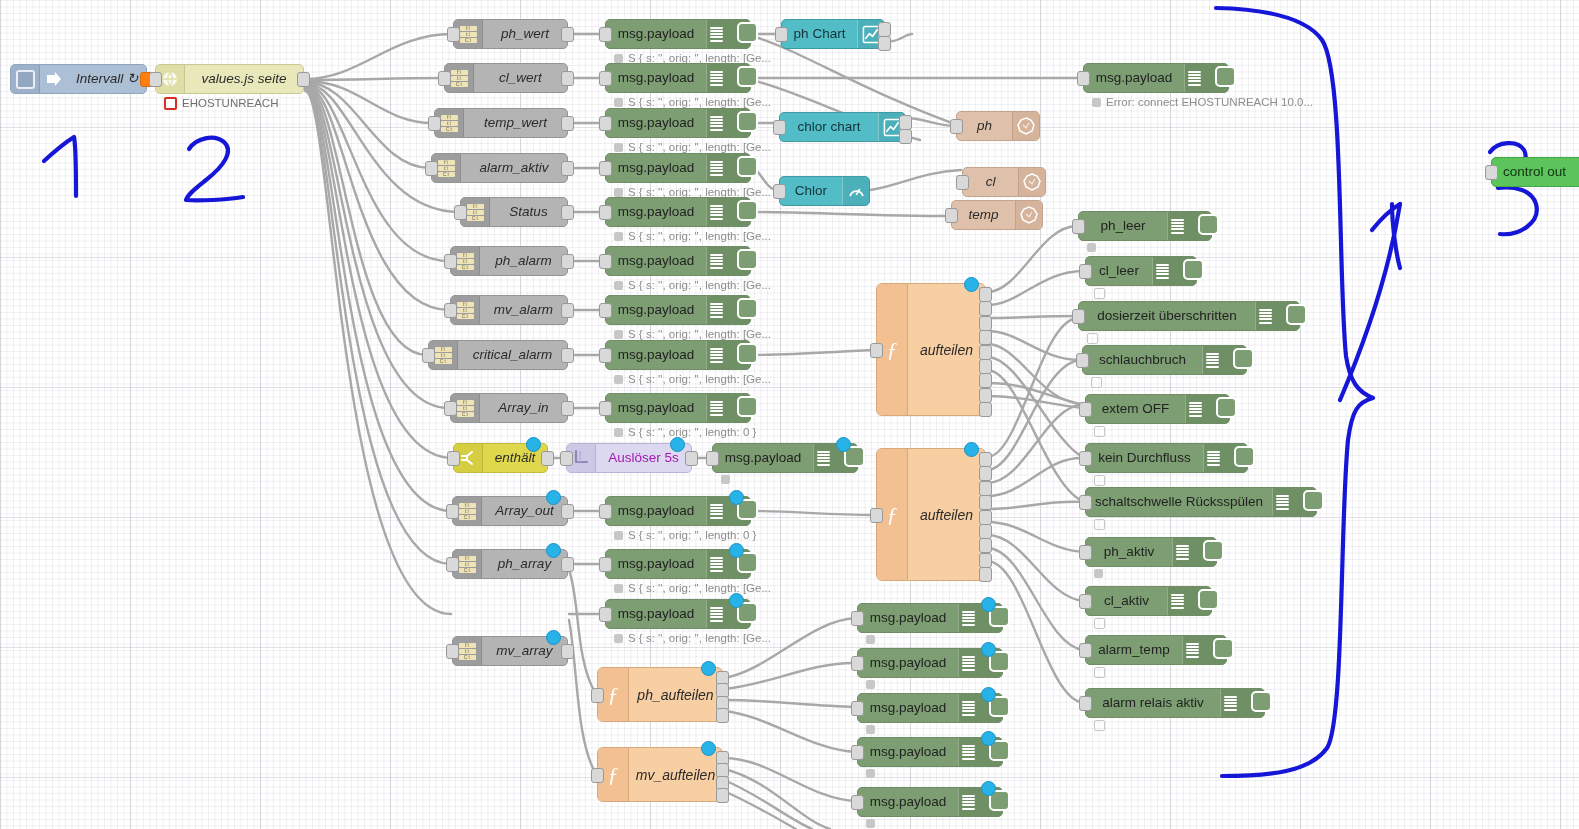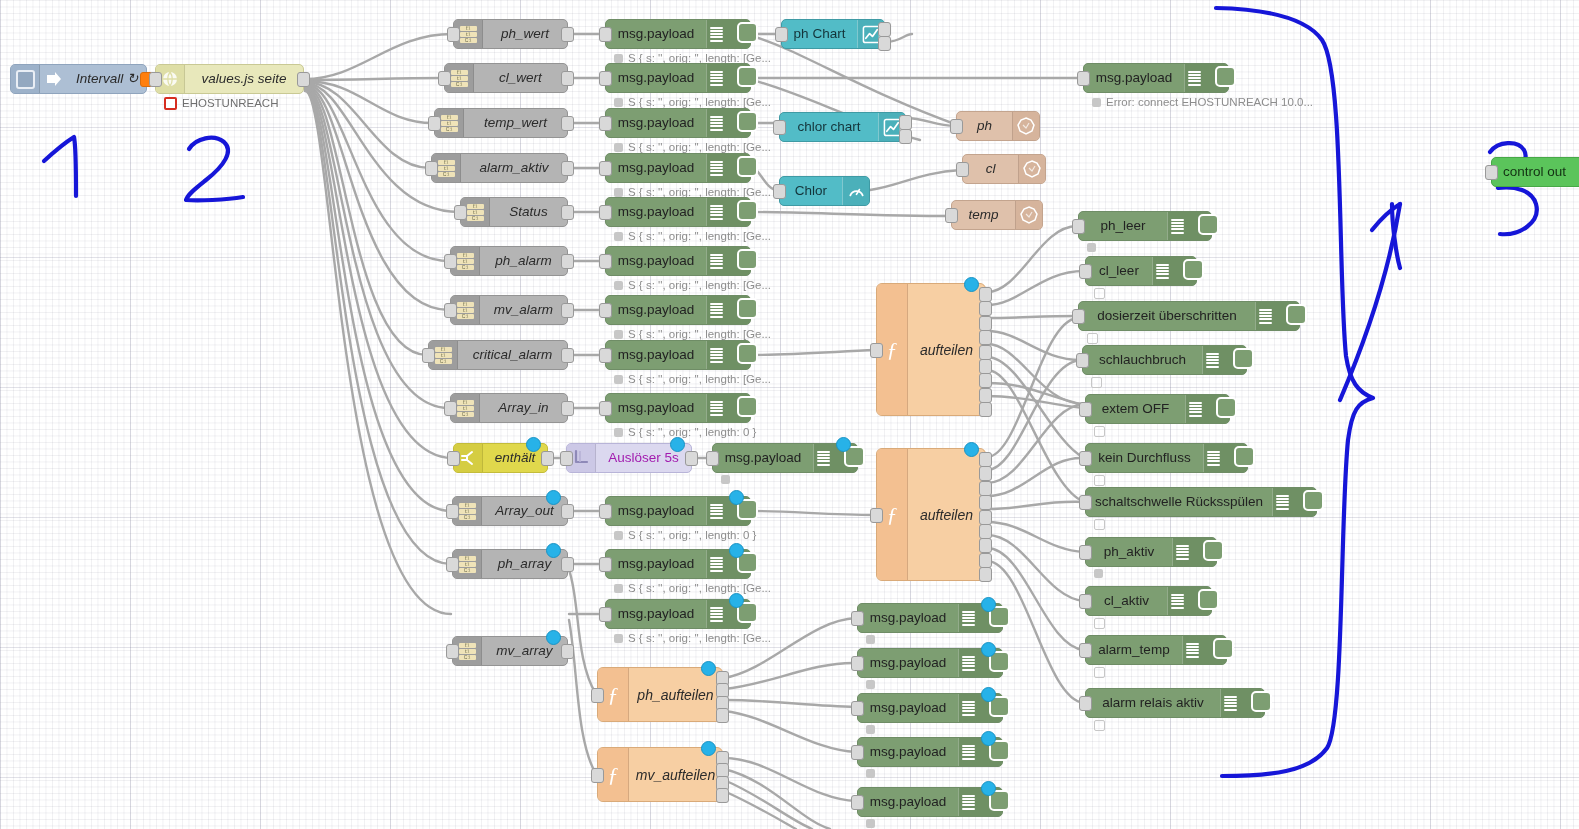--- a/index.html
+++ b/index.html
@@ -953,21 +953,21 @@
       <div class="node n-brown" style="left: 956px; top: 111px; width: 84px;">
         <span class="lbl">ph</span>
         <span class="rcell">
           <svg class="gi" width="20" height="20" viewBox="0 0 20 20">
             <path d="M10 2 L15 4 L18 9 L16 15 L10 18 L4 15 L2 9 L5 4 Z" fill="none" stroke="#fff" stroke-width="1.5"></path>
             <path d="M7 9 L10 12 L13 7" stroke="#fff" stroke-width="1.2" fill="none" opacity="0.7"></path>
           </svg>
         </span>
         <span class="port in"></span>
       </div>
-      <div class="node n-brown" style="left: 962px; top: 154px; width: 84px;">
+      <div class="node n-brown" style="left: 962px; top: 167px; width: 84px;">
         <span class="lbl">cl</span>
         <span class="rcell">
           <svg class="gi" width="20" height="20" viewBox="0 0 20 20">
             <path d="M10 2 L15 4 L18 9 L16 15 L10 18 L4 15 L2 9 L5 4 Z" fill="none" stroke="#fff" stroke-width="1.5"></path>
             <path d="M7 9 L10 12 L13 7" stroke="#fff" stroke-width="1.2" fill="none" opacity="0.7"></path>
           </svg>
         </span>
         <span class="port in"></span>
       </div>
       <div class="node n-brown" style="left: 951px; top: 200px; width: 92px;">

